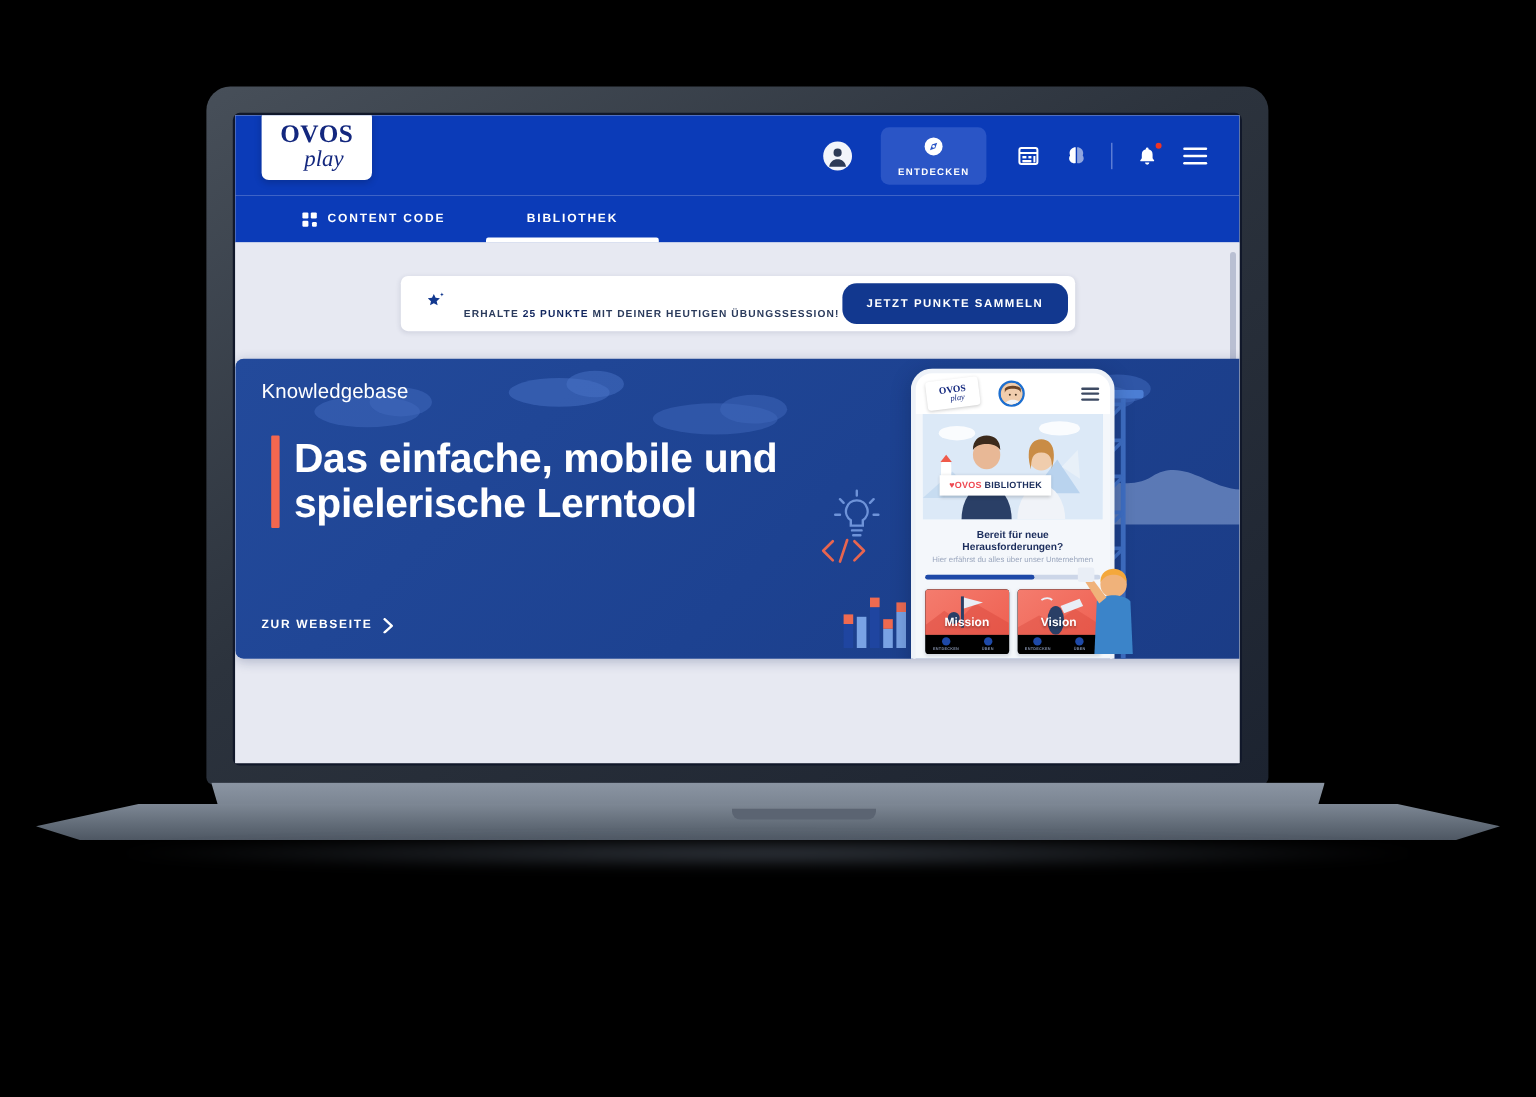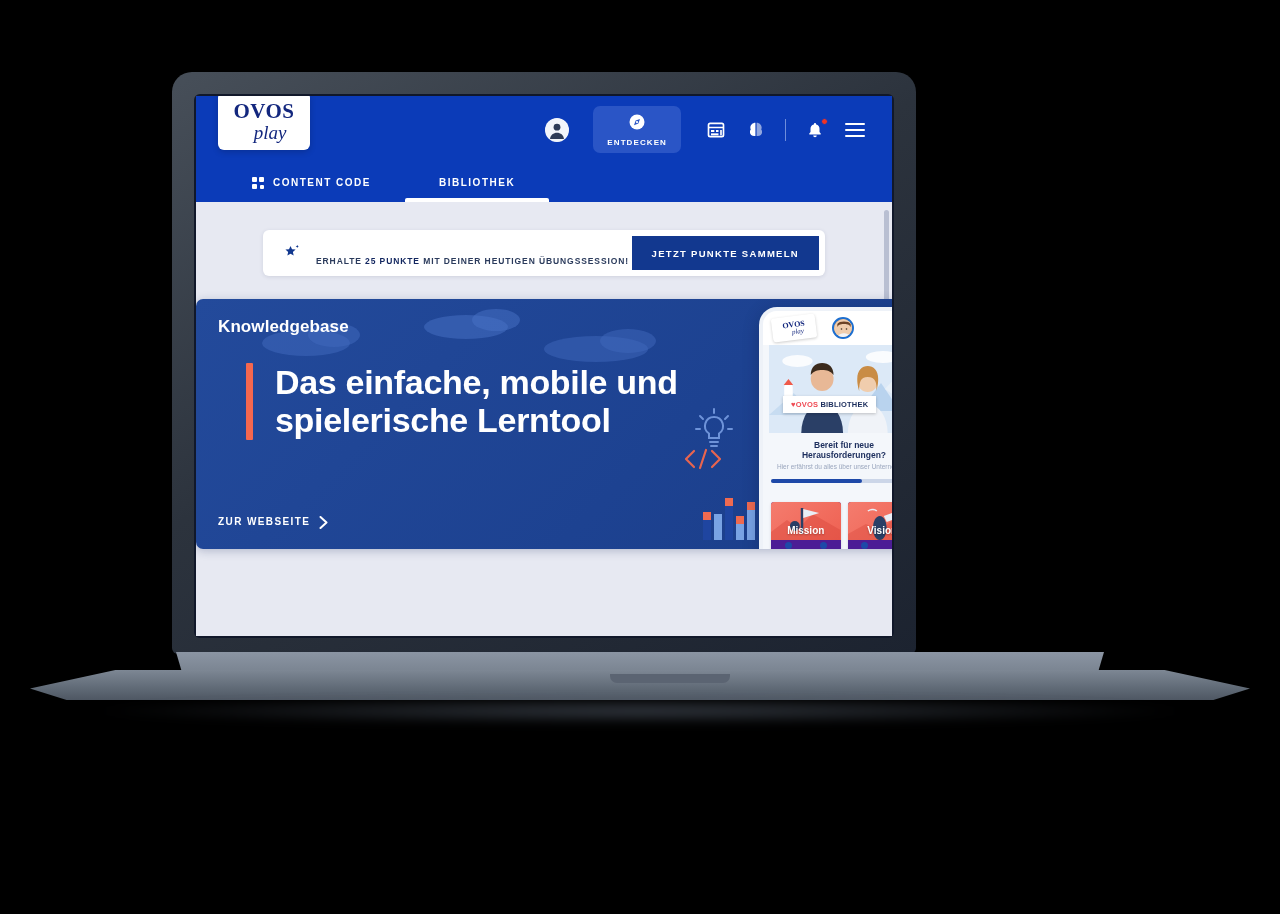--- a/index.html
+++ b/index.html
@@ -7,21 +7,21 @@
     width: 1280px; height: 914px;
     background: #000; overflow: hidden;
     font-family: "Liberation Sans", sans-serif;
   }
 
   #stage { position: relative; width: 1280px; height: 914px; background:#000; }
 
   
   .laptop-lid {
     position: absolute; left: 172px; top: 72px;
-    width: 744px; height: 582px;
+    width: 885px; height: 582px;
     background: linear-gradient(150deg,#474f59 0%,#2c333d 45%,#1c2330 100%);
     border-radius: 20px 20px 6px 6px;
     padding: 22px 22px 16px 22px;
     box-shadow: 0 10px 40px rgba(0,0,0,.8);
   }
   .lid-inner {
     width: 100%; height: 100%;
     background:#11182a; border-radius: 6px;
     padding: 2px; overflow: hidden;
   }
@@ -136,40 +136,40 @@
     display:flex; align-items:center; padding:0 6px 0 20px;
     box-shadow:0 1px 4px rgba(30,40,80,.12);
   }
   .star-icon { margin-right:14px; flex:0 0 auto; }
   .points-text {
     font-size:8.5px; letter-spacing:.9px; color:#2b3b5c;
     font-weight:600; flex:1; white-space:nowrap;margin-top:15px;
   }
   .points-text b { color:#12265f; font-weight:800; }
   .points-btn {
-    background:#12388f; color:#fff; border:none; border-radius:0;
+    background:#12388f; color:#fff; border:none; border-radius:12px;
     height:34px; padding:0 20px; font-size:9.5px; font-weight:800;
     letter-spacing:1.3px; cursor:pointer;
     font-family:"Liberation Sans", sans-serif;
   }
 
   
   .hero {
     position:relative; margin:23px auto 0; width:858px; height:250px;
     background:linear-gradient(135deg,#234a9b 0%,#1d4291 55%,#1b3c86 100%);
     border-radius:7px; overflow:hidden;
     box-shadow:0 2px 10px rgba(25,40,90,.25);
   }
   .hero-kb {
     position:absolute; left:22px; top:18px; z-index:6;
-    color:#fff; font-size:17px; font-weight:700; letter-spacing:.1px;
+    color:#fff; font-size:17px; font-weight:400; letter-spacing:.1px;
   }
   .hero-title-wrap {
-    position:absolute; left:50px; top:64px; z-index:6;
-    display:flex; gap:22px;
+    position:absolute; left:30px; top:64px; z-index:6;
+    display:flex; gap:12px;
   }
   .hero-bar { width:7px; background:#f4674f; border-radius:1px; flex:0 0 7px; }
   .hero-title {
     color:#fff; font-size:34px; font-weight:800; line-height:1.13;
     letter-spacing:-.3px; max-width:420px;
   }
   .hero-link {
     position:absolute; left:22px; bottom:18px; z-index:6;
     color:#fff; font-size:10px; font-weight:800; letter-spacing:1.4px;
     display:flex; align-items:flex-start; gap:9px; cursor:pointer;
@@ -212,22 +212,22 @@
   }
   .ph-ribbon .hrt { color:#ef4a53; }
   .ph-q { text-align:center; font-size:8.5px; font-weight:800;
     color:#1b2d5c; margin:7px 8px 3px; }
   .ph-sub { text-align:center; font-size:6.5px; color:#9aa6bd;
     line-height:1.35; margin:0 12px; }
   .ph-prog { height:4px; background:#ccd6e8; border-radius:2px; margin:7px 8px 0; }
   .ph-prog i { display:block; height:100%; width:62%;
     background:#1e49a8; border-radius:2px; }
   .ph-cards { display:flex; gap:7px; margin:8px 8px 0; }
-  .ph-card { flex:1; background:#4c1d95; border-radius:3px; overflow:hidden;
-    box-shadow:0 1px 3px rgba(20,35,70,.16);margin-top:11px; }
+  .ph-card { flex:1; background:#000000; border-radius:3px; overflow:hidden;
+    box-shadow:0 1px 3px rgba(20,35,70,.16); }
   .ph-card-img { height:38px; position:relative;
     background:linear-gradient(140deg,#f47c6e 0%,#ef6152 100%); }
   .ph-card-t { position:absolute; left:0; right:0; bottom:4px;
     text-align:center; color:#fff; font-size:10px; font-weight:800;
     text-shadow:0 1px 2px rgba(0,0,0,.3); }
   .ph-card-ft { display:flex; height:16px; }
   .ph-card-ft div { flex:1; display:flex; flex-direction:column;
     align-items:center; justify-content:center; gap:1px; }
   .ph-card-ft span { font-size:3.2px; color:#7e8aa3; font-weight:700;
     letter-spacing:.2px; }

